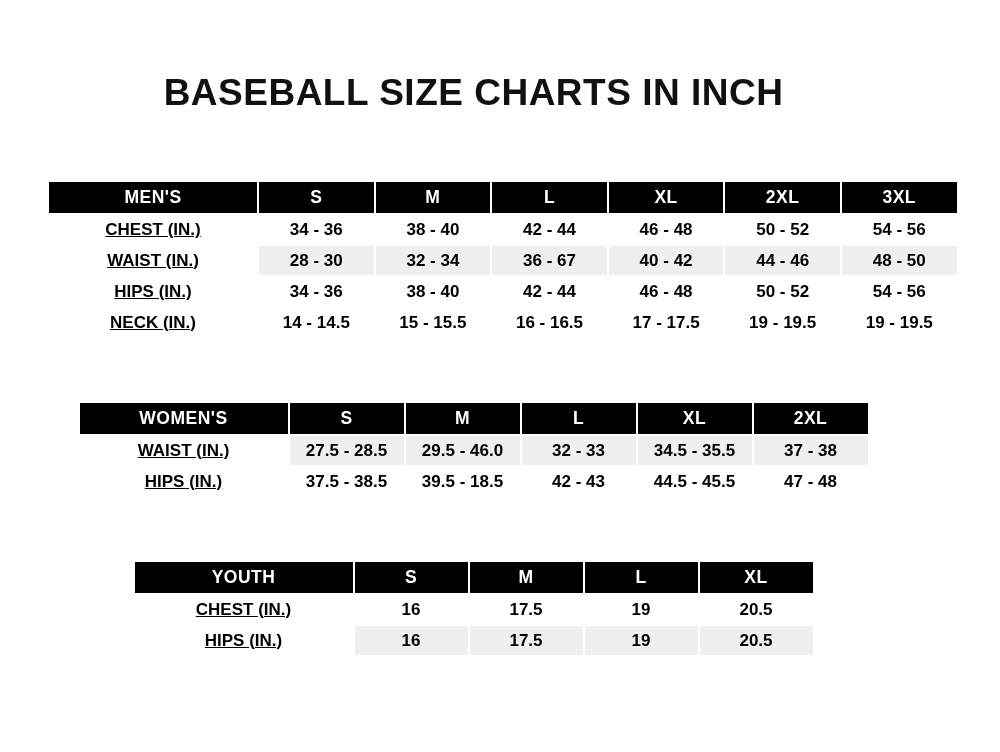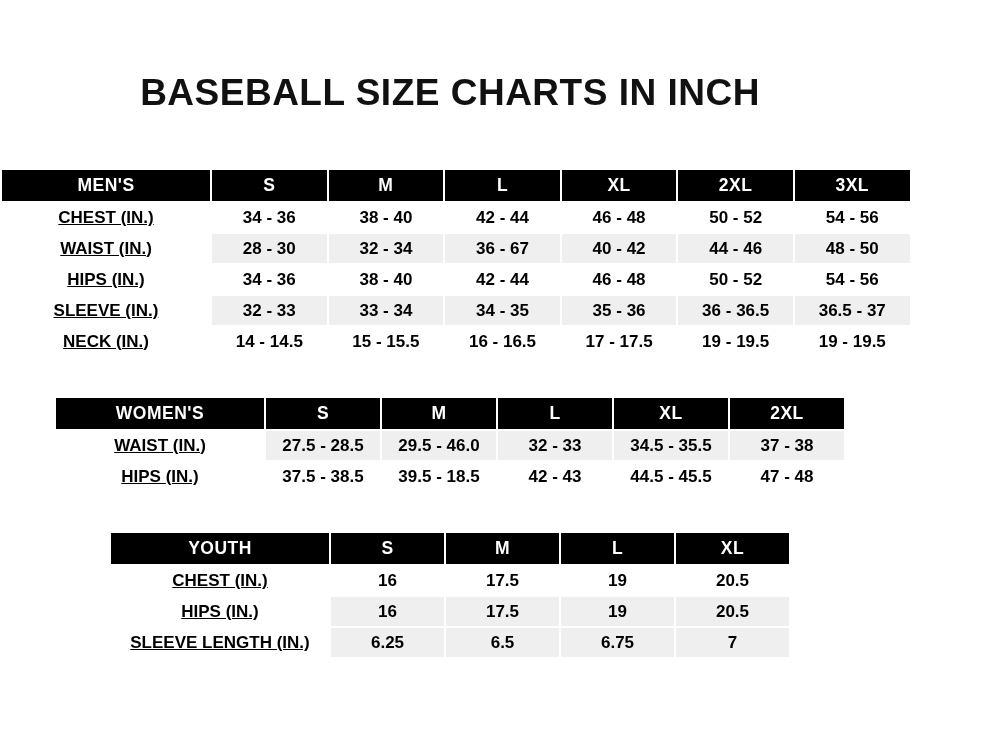--- a/index.html
+++ b/index.html
@@ -12,37 +12,38 @@
     background: #ffffff;
     font-family: "Liberation Sans", sans-serif;
     color: #000000;
     overflow: hidden;
   }
   .page {
     position: relative;
     width: 900px;
     height: 752px;
     box-sizing: border-box;
+    padding-left: 47px;
   }
   .title {
     text-align: center;
     font-size: 37px;
     font-weight: bold;
     letter-spacing: 0.5px;
     margin: 0;
     padding-top: 72px;
     color: #111111;
   }
   .tables-wrap {
     padding-top: 50px;
   }
   table.size-table {
     border-collapse: collapse;
     table-layout: fixed;
-    margin: 4px auto;
+    margin: 16px auto;
     background: #fef9c3;
   }
   table.size-table td, table.size-table th {
     border: 2px solid #ffffff;
     text-align: center;
     font-weight: bold;
     font-size: 17px;
     height: 31px;
     padding: 0 2px;
     white-space: nowrap;
@@ -144,29 +145,20 @@
           </tr>
           <tr class="row-odd">
             <td class="label-cell">HIPS (IN.)</td>
             <td>34 - 36</td>
             <td>38 - 40</td>
             <td>42 - 44</td>
             <td>46 - 48</td>
             <td>50 - 52</td>
             <td>54 - 56</td>
           </tr>
-          <tr class="row-even">
-            <td class="label-cell">SLEEVE (IN.)</td>
-            <td>32 - 33</td>
-            <td>33 - 34</td>
-            <td>34 - 35</td>
-            <td>35 - 36</td>
-            <td>36 - 36.5</td>
-            <td>36.5 - 37</td>
-          </tr>
           <tr class="row-odd">
             <td class="label-cell">NECK (IN.)</td>
             <td>14 - 14.5</td>
             <td>15 - 15.5</td>
             <td>16 - 16.5</td>
             <td>17 - 17.5</td>
             <td>19 - 19.5</td>
             <td>19 - 19.5</td>
           </tr>
         </tbody>
@@ -244,25 +236,18 @@
             <td>19</td>
             <td>20.5</td>
           </tr>
           <tr class="row-even">
             <td class="label-cell">HIPS (IN.)</td>
             <td>16</td>
             <td>17.5</td>
             <td>19</td>
             <td>20.5</td>
           </tr>
-          <tr class="row-even">
-            <td class="label-cell">SLEEVE LENGTH (IN.)</td>
-            <td>6.25</td>
-            <td>6.5</td>
-            <td>6.75</td>
-            <td>7</td>
-          </tr>
         </tbody>
       </table>
     </div>
 
   </div>
 </div>
 
 </body></html>

